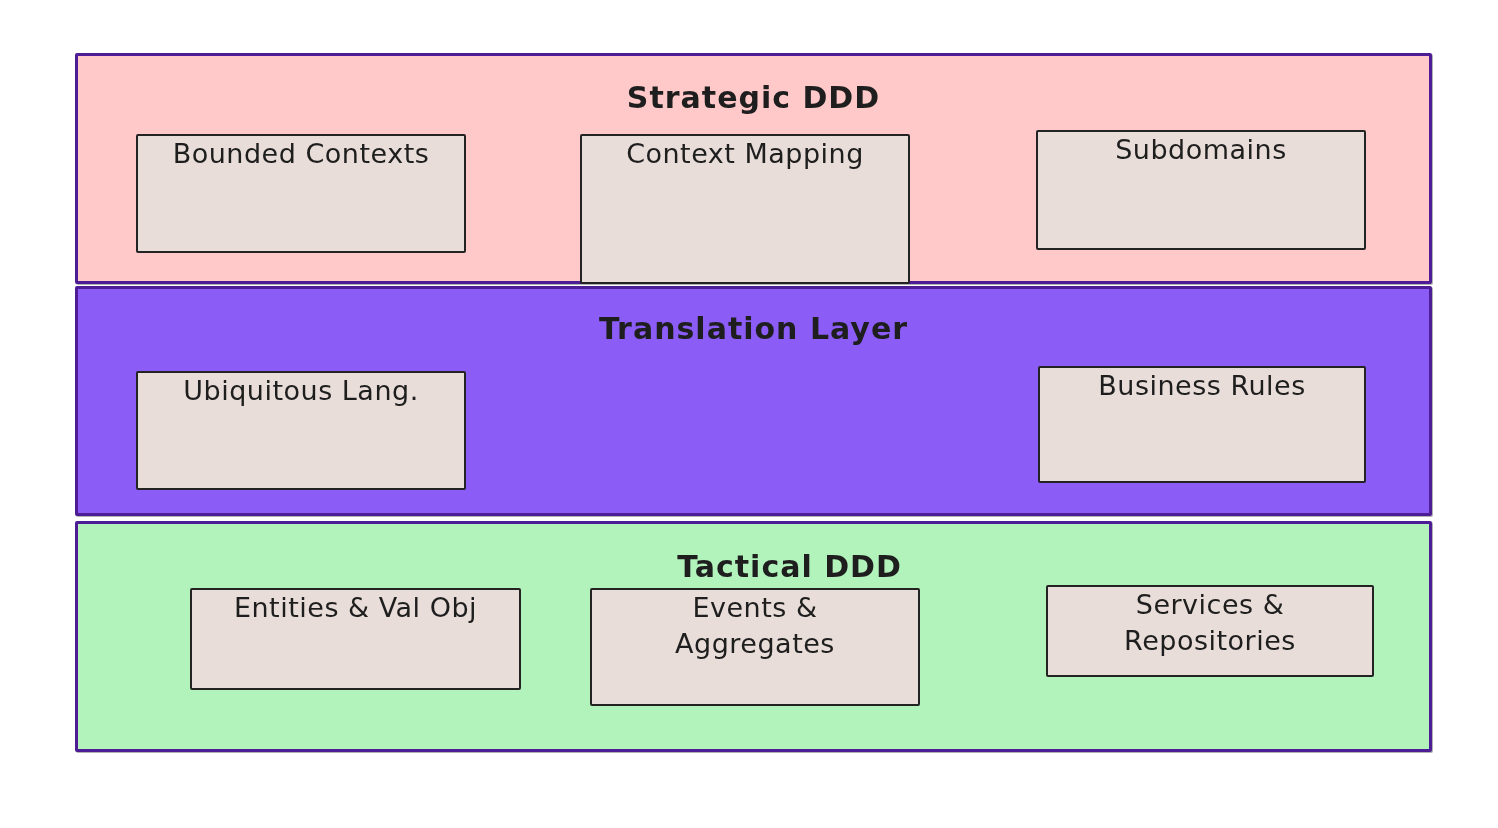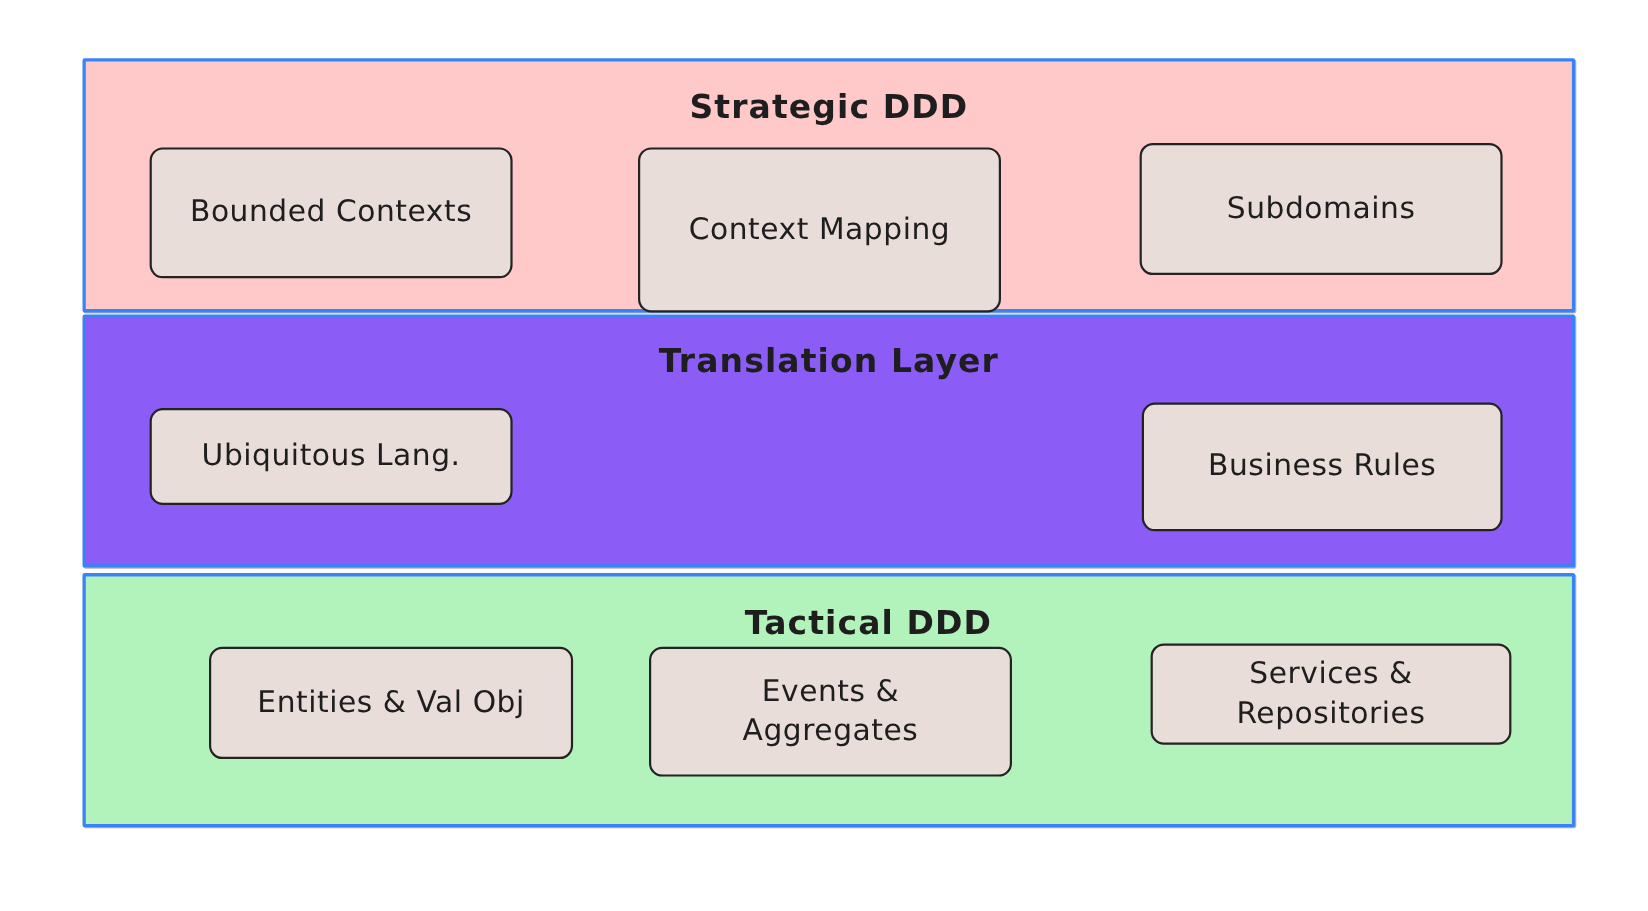--- a/index.html
+++ b/index.html
@@ -13,21 +13,21 @@
     height: 828px;
     background: #ffffff;
     font-family: "DejaVu Sans", "Liberation Sans", sans-serif;
     color: #1e1e1e;
     overflow: hidden;
   }
   .band {
     position: absolute;
     left: 75px;
     width: 1357px;
-    border: 3px solid #3b82f6;
+    border: 3px solid #4c1d95;
     border-radius: 2px;
     box-sizing: border-box;
     box-shadow: 1px 1px 0 rgba(35,35,35,0.35);
   }
   .band-strategic   { top: 53px;  height: 231px; background: #ffc9c9; }
   .band-translation { top: 286px; height: 230px; background: #8b5cf6; }
   .band-tactical    { top: 521px; height: 231px; background: #b2f2bb; }
 
   .band-title {
     position: absolute;
@@ -40,41 +40,40 @@
     white-space: nowrap;
   }
   .band-strategic   .band-title { top: 24px; }
   .band-translation .band-title { top: 22px; }
   .band-tactical    .band-title { top: 25px; margin-left: 36px;  }
 
   .node {
     position: absolute;
     background: #e8ddd8;
     border: 2.5px solid #232323;
-    border-radius: 12px;
+    border-radius: 2px;
     box-sizing: border-box;
     display: flex;
-    align-items: center;
     justify-content: center;
     text-align: center;
   }
   .node-label {
     font-size: 27px;
     letter-spacing: 0.5px;
     line-height: 1.35;
     white-space: pre-line;
   }
 
   
   .band-strategic .box-0 { left: 58px;  top: 78px; width: 330px; height: 119px; }
   .band-strategic .box-1 { left: 502px; top: 78px; width: 330px; height: 150px; }
   .band-strategic .box-2 { left: 958px; top: 74px; width: 330px; height: 120px; }
 
   
-  .band-translation .box-0 { left: 58px;  top: 82px; width: 330px; height: 88px; }
+  .band-translation .box-0 { left: 58px;  top: 82px; width: 330px; height: 119px; }
   .band-translation .box-1 { left: 502px; top: 82px; width: 330px; height: 119px; }
   .band-translation .box-2 { left: 960px; top: 77px; width: 328px; height: 117px; }
 
   
   .band-tactical .box-0 { left: 68px;  top: 64px; width: 331px; height: 102px; margin-left: 44px; }
   .band-tactical .box-1 { left: 512px; top: 64px; width: 330px; height: 118px; }
   .band-tactical .box-2 { left: 968px; top: 61px; width: 328px; height: 92px; }
 </style>
 </head>
 <body>

